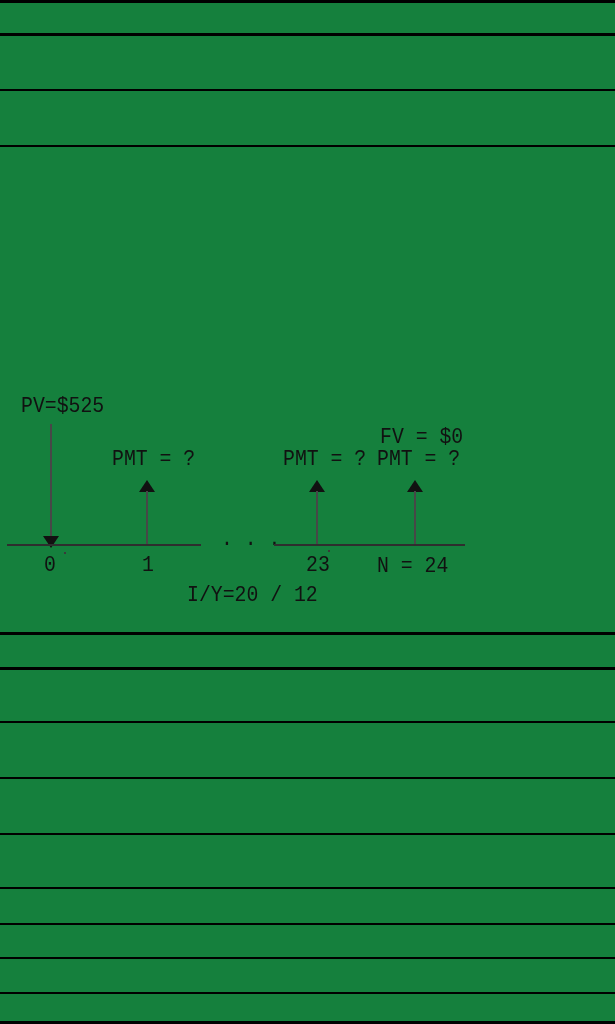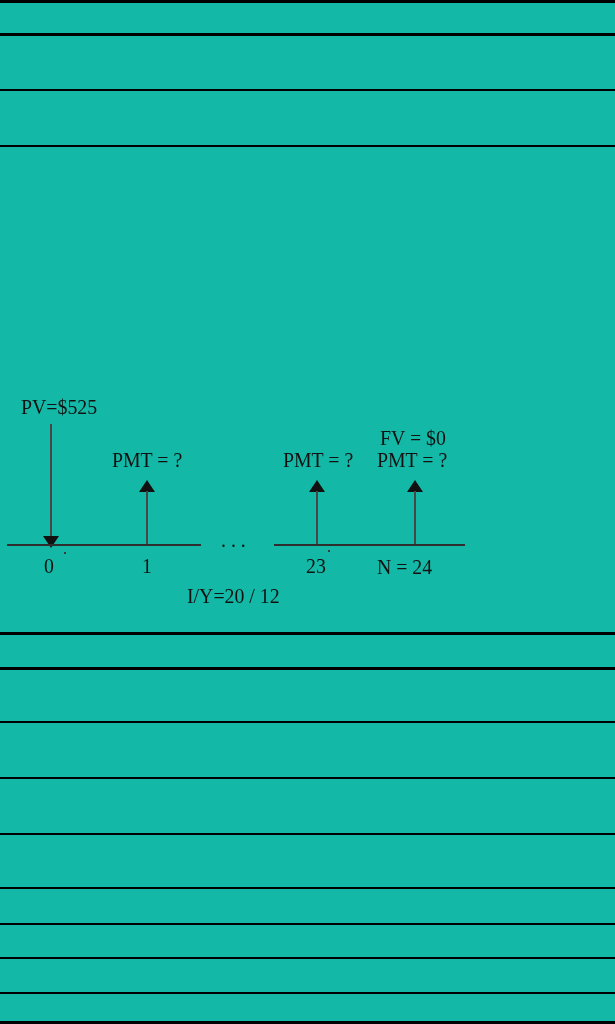--- a/index.html
+++ b/index.html
@@ -1,22 +1,22 @@
 <!DOCTYPE html>
 <html><head>
 <meta charset="utf-8">
 <style>
   html, body { margin: 0; padding: 0; background: #ffffff; }
   .page {
     position: relative;
     width: 615px;
     height: 1024px;
-    background: #14b8a6;
+    background: #15803d;
     overflow: hidden;
-    font-family: Liberation Serif, serif;
+    font-family: Liberation Mono, monospace;
   }
   .rule { position: absolute; left: 0; width: 615px; background: #000000; }
   .rule.thick { height: 3px; }
   .rule.thin  { height: 2px; }
   .lbl {
     position: absolute;
     font-size: 22px;
     line-height: 1;
     color: #111111;
     white-space: pre;

